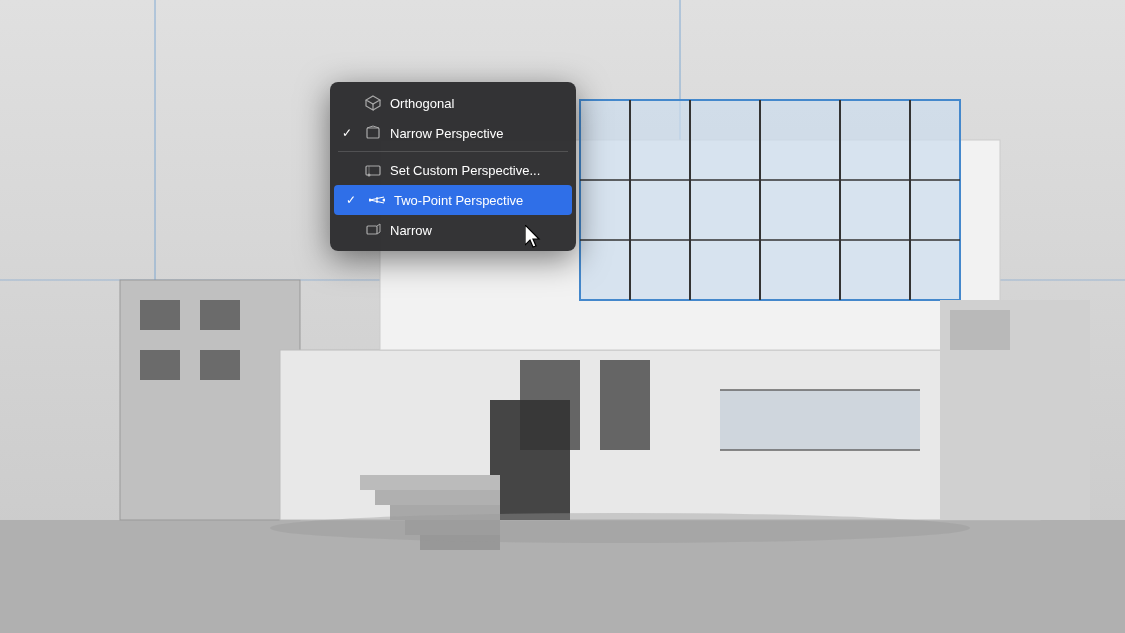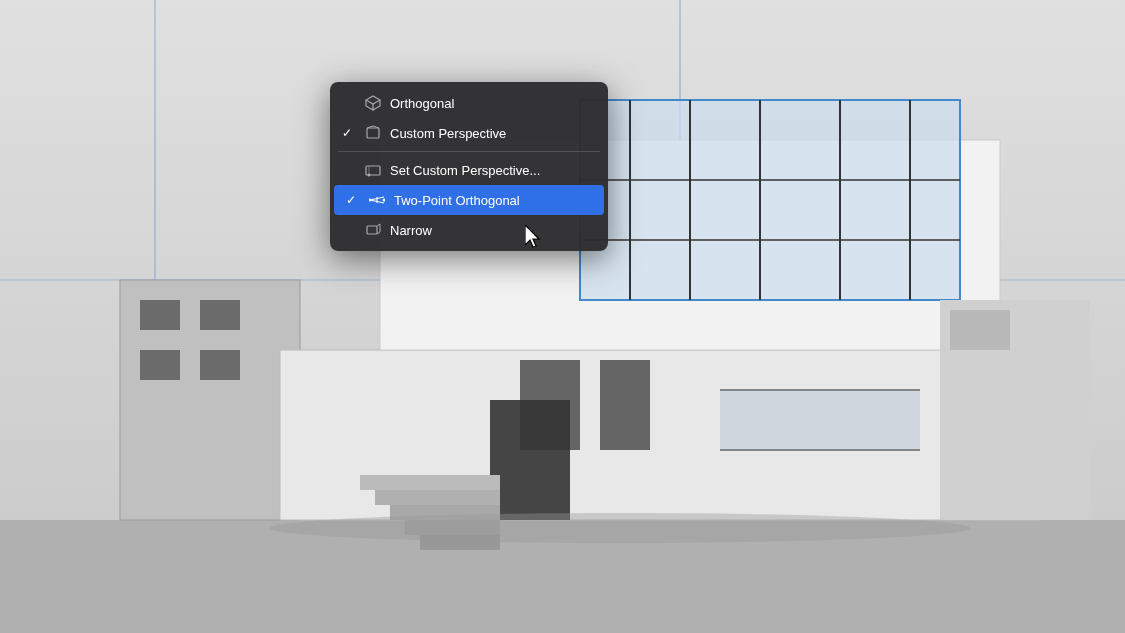--- a/index.html
+++ b/index.html
@@ -25,21 +25,21 @@
       inset: 0;
       width: 100%;
       height: 100%;
     }
 
     
     .dropdown-menu {
       position: absolute;
       top: 82px;
       left: 330px;
-      width: 278px;
+      width: 246px;
       background: rgba(45, 45, 48, 0.97);
       border-radius: 8px;
       padding: 6px 0;
       box-shadow: 0 8px 32px rgba(0,0,0,0.5);
       z-index: 100;
     }
 
     .menu-item {
       display: flex;
       align-items: center;
@@ -191,21 +191,21 @@
 
   <div class="menu-item">
     <span class="checkmark">✓</span>
     <span class="icon">
       <svg width="16" height="16" viewBox="0 0 16 16">
         <rect x="2" y="3" width="12" height="10" fill="none" stroke="#aaa" stroke-width="1.2" rx="1"></rect>
         <line x1="8" y1="1" x2="2" y2="3" stroke="#aaa" stroke-width="1"></line>
         <line x1="8" y1="1" x2="14" y2="3" stroke="#aaa" stroke-width="1"></line>
       </svg>
     </span>
-    <span class="label">Custom Perspective</span>
+    <span class="label">Narrow Perspective</span>
   </div>
 
 
   <div class="menu-divider"></div>
 
   <div class="menu-item">
     <span class="checkmark">&nbsp;</span>
     <span class="icon">
       <svg width="16" height="16" viewBox="0 0 16 16">
         <rect x="1" y="4" width="14" height="9" fill="none" stroke="#aaa" stroke-width="1.2" rx="1"></rect>
@@ -220,21 +220,21 @@
     <span class="checkmark">✓</span>
     <span class="icon">
       <svg width="16" height="16" viewBox="0 0 16 16">
         <line x1="1" y1="8" x2="15" y2="5" stroke="white" stroke-width="1.2"></line>
         <line x1="1" y1="8" x2="15" y2="11" stroke="white" stroke-width="1.2"></line>
         <line x1="8" y1="5" x2="8" y2="11" stroke="white" stroke-width="1.2"></line>
         <circle cx="1" cy="8" r="1.5" fill="white"></circle>
         <circle cx="15" cy="8" r="1.5" fill="white"></circle>
       </svg>
     </span>
-    <span class="label">Two-Point Orthogonal</span>
+    <span class="label">Two-Point Perspective</span>
   </div>
 
   <div class="menu-item">
     <span class="checkmark">&nbsp;</span>
     <span class="icon">
       <svg width="16" height="16" viewBox="0 0 16 16">
         <rect x="2" y="4" width="10" height="8" fill="none" stroke="#aaa" stroke-width="1.2" rx="1"></rect>
         <line x1="12" y1="4" x2="15" y2="2" stroke="#aaa" stroke-width="1"></line>
         <line x1="12" y1="12" x2="15" y2="10" stroke="#aaa" stroke-width="1"></line>
         <line x1="15" y1="2" x2="15" y2="10" stroke="#aaa" stroke-width="1"></line>

